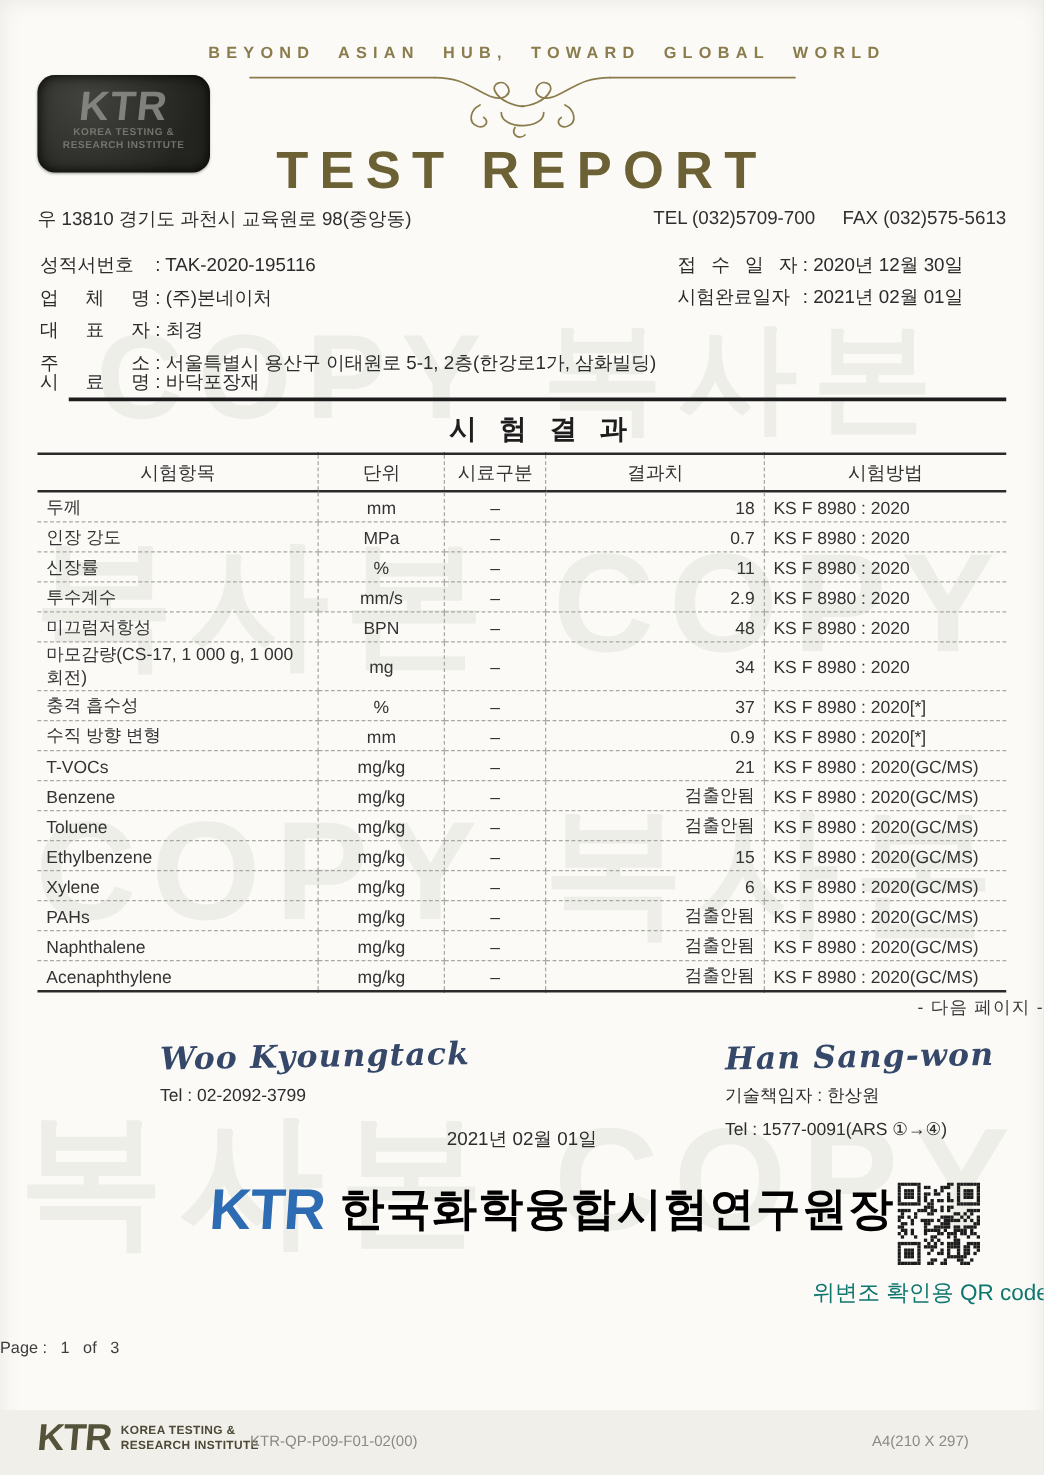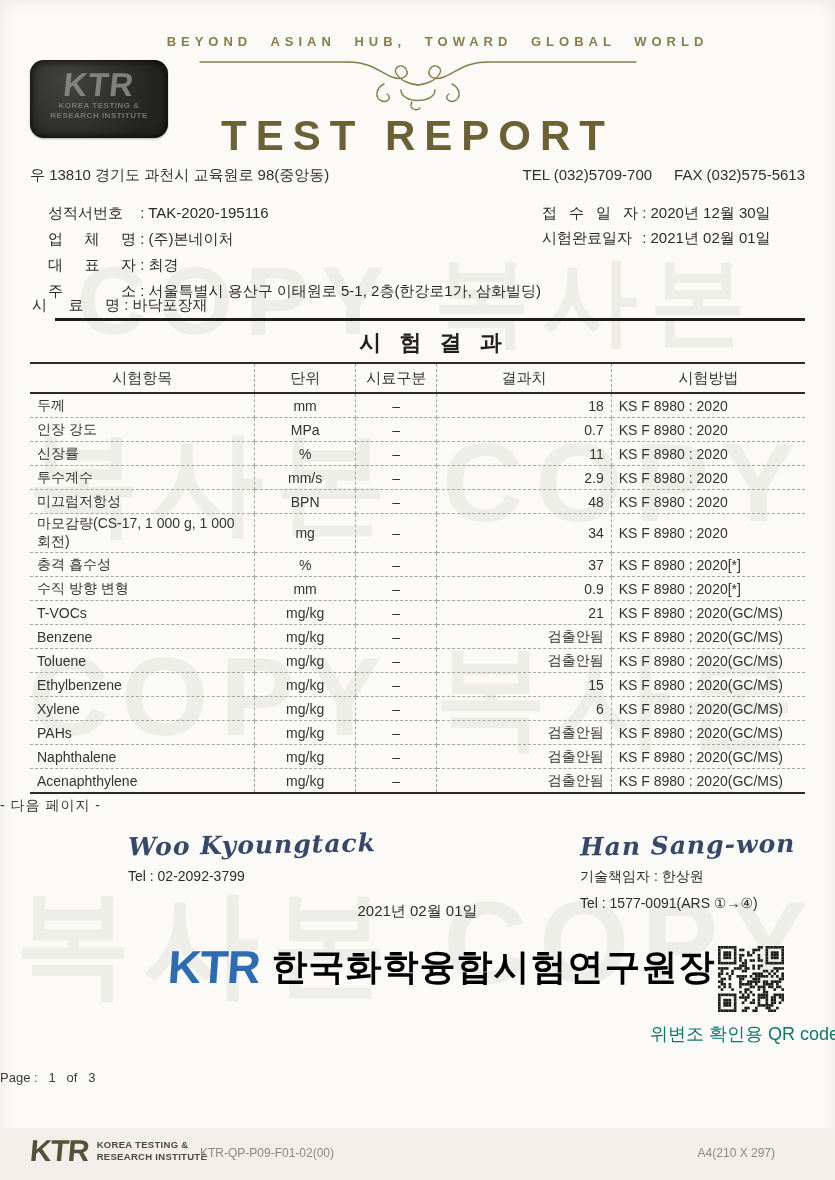--- a/index.html
+++ b/index.html
@@ -20,41 +20,41 @@
   .holo-ktr{margin-top:8px;font-size:33px;font-weight:900;letter-spacing:1px;
             color:#8e8e8a;opacity:.85;transform:skewX(-6deg);line-height:1;}
   .holo-sub{font-size:8px;font-weight:700;color:#85857f;opacity:.8;letter-spacing:.5px;line-height:1.3;}
   .report-title{position:absolute;top:112px;left:0;width:100%;text-align:center;
                 font-size:42px;font-weight:900;letter-spacing:9px;color:#6b6134;}
   .addr-row{position:absolute;top:166px;left:30px;right:30px;font-size:15px;color:#2f2f2f;}
   .addr-left{float:left;text-align:right;}
   .addr-right{float:right;}
   .addr-right span{margin-left:22px;}
   
-  .meta-left{position:absolute;top:200px;left:32px;font-size:15px;line-height:26px;color:#2b2b2b;margin-left:16px;}
+  .meta-left{position:absolute;top:200px;left:32px;font-size:15px;line-height:26px;color:#2b2b2b;}
   .meta-left .lbl{display:inline-block;width:88px;text-align:justify;text-align-last:justify;}
   .meta-sample{position:absolute;top:296px;left:32px;font-size:15px;color:#2b2b2b;}
   .meta-sample .lbl{display:inline-block;width:88px;text-align:justify;text-align-last:justify;}
   .meta-right{position:absolute;top:200px;left:542px;font-size:15px;line-height:25px;color:#2b2b2b;}
   .meta-right .lbl{display:inline-block;width:96px;text-align:justify;text-align-last:justify;}
   .rule-thick{position:absolute;top:318px;left:55px;right:30px;height:0;border-top:3px solid #1d1d1d;}
   
   .results-title{position:absolute;top:328px;left:0;width:100%;text-align:center;
                  font-size:22px;font-weight:800;letter-spacing:6px;color:#1e1e1e;padding-left:16px;}
   .results-table{position:absolute;top:362px;left:30px;width:775px;border-collapse:collapse;
                  border-top:2px solid #2a2a2a;border-bottom:2px solid #2a2a2a;font-size:14px;color:#333;}
   .results-table th{font-weight:400;font-size:15px;height:26px;border-bottom:2px solid #2a2a2a;}
   .results-table td{height:21px;padding:1px 7px;}
   .results-table tbody tr:not(:last-child) td{border-bottom:1px dashed #a8a8a2;}
   .results-table th:not(:last-child),.results-table td:not(:last-child){border-right:1px dashed #a8a8a2;}
   .results-table td.c0{text-align:left;}
   .results-table td.c1,.results-table td.c2{text-align:center;}
   .results-table td.c3{text-align:right;}
   .results-table td.c4{text-align:left;}
-  .next-page{position:absolute;top:797px;left:0;width:100%;text-align:left;font-size:14px;
+  .next-page{position:absolute;top:797px;left:0;width:100%;text-align:right;font-size:14px;
              letter-spacing:1px;color:#3a3a3a;}
   
   .sig{position:absolute;width:300px;}
   .sig-left{top:830px;left:128px;}
   .sig-right{top:830px;left:580px;}
   .sig-script{font-family:"DejaVu Serif",serif;font-style:italic;font-weight:700;font-size:25px;
               color:#35486a;transform:rotate(-1deg);letter-spacing:1px;}
   .sig-line{margin-top:9px;font-size:14px;color:#2d2d2d;}
   .sig-tel{margin-top:9px;font-size:14px;color:#2d2d2d;}
   .issue-date{position:absolute;top:902px;left:0;width:100%;text-align:center;font-size:15px;color:#2d2d2d;}

